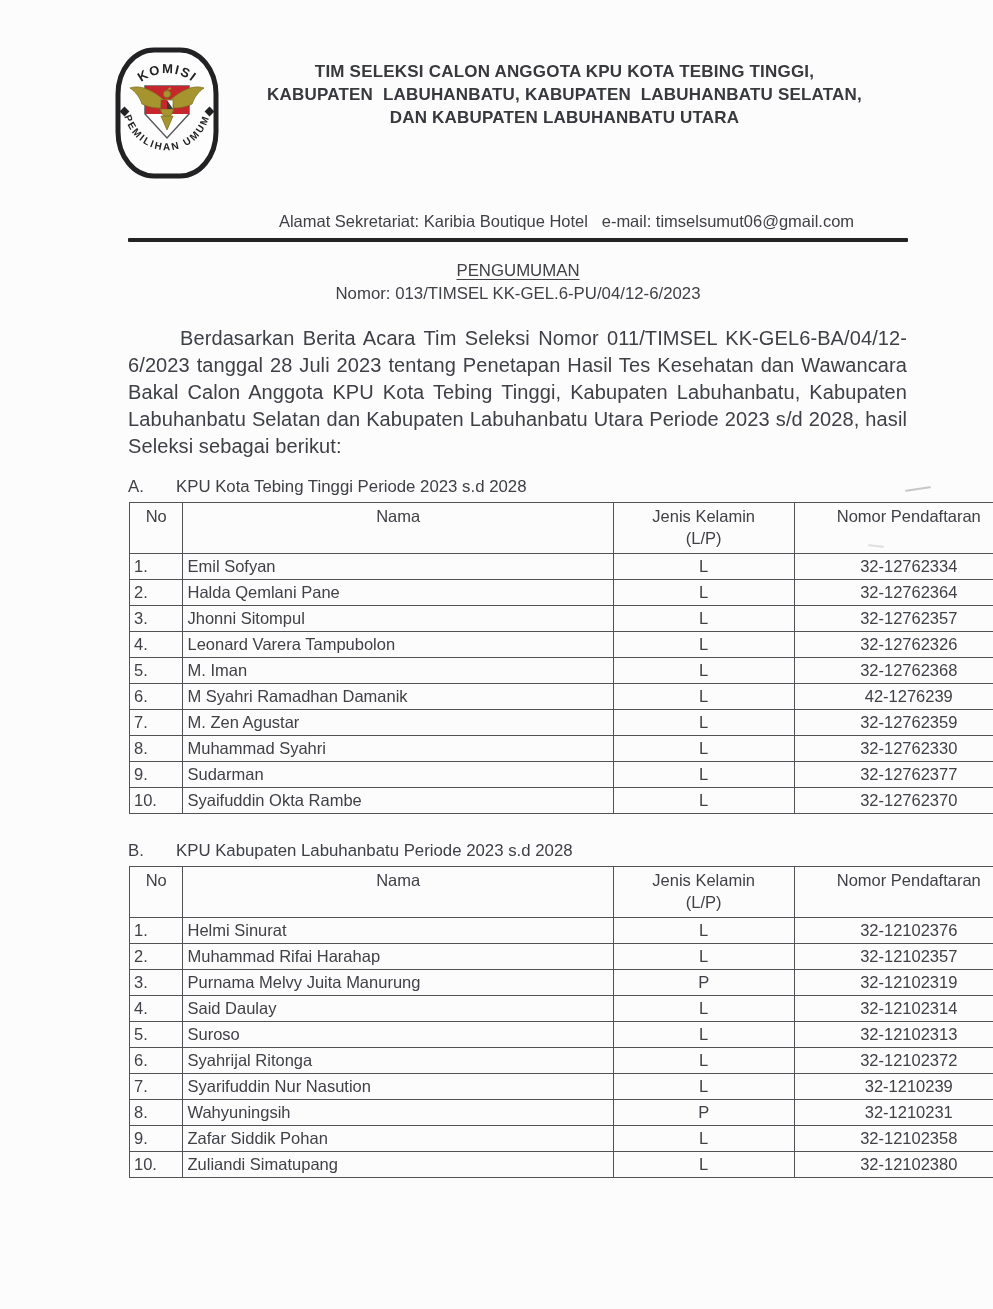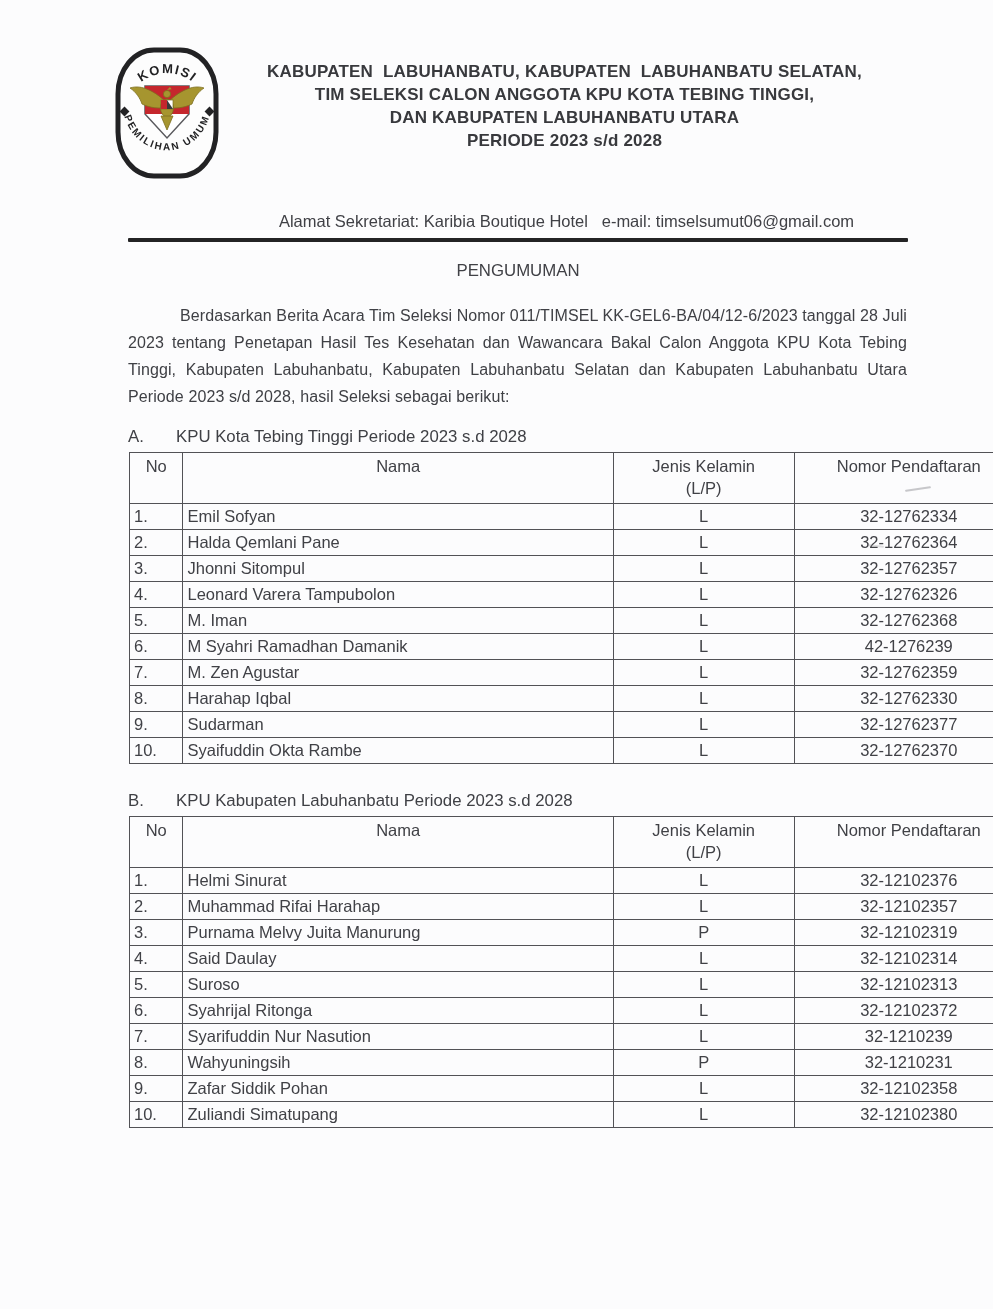--- a/index.html
+++ b/index.html
@@ -14,24 +14,24 @@
   .header-row{display:flex;align-items:flex-start;padding:46px 88px 0 112px;}
   .logo-wrap{width:112px;flex:none;}
   .org-block{flex:1;text-align:center;font-weight:bold;font-size:17px;line-height:23px;
     color:#38393d;padding-top:14px;letter-spacing:.2px;}
   .address-line{margin:28px 88px 0 228px;text-align:center;font-size:16.5px;color:#404146;}
   .divider{margin:7px 85px 0 128px;height:4px;background:#232324;border-radius:1px;}
 
   
   .center-col{margin:0 85px 0 128px;text-align:center;font-size:16.8px;line-height:23px;color:#404146;}
   .pengumuman{margin-top:17px;}
-  .pengumuman .title{text-underline-offset:3px;}
+  .pengumuman .title{text-decoration:underline;text-underline-offset:3px;}
   .tentang{margin-top:26px;}
   .body-par{margin:20px 86px 0 128px;text-align:justify;text-indent:52px;
-    font-size:16px;line-height:27px;color:#3f4045;letter-spacing:.1px;}
+    font-size:20px;line-height:27px;color:#3f4045;letter-spacing:.1px;}
 
   
   .section-heading{display:flex;margin:17px 0 0 128px;font-size:16.8px;color:#3f4045;}
   .section-heading .lbl{width:48px;flex:none;}
   table.results{border-collapse:collapse;margin:5px 0 16px 129px;width:895px;
     font-size:16.5px;color:#404146;table-layout:fixed;}
   table.results th,table.results td{border:1.6px solid #525256;font-weight:normal;}
   table.results th{vertical-align:top;padding:2px 4px 4px;line-height:22px;text-align:center;}
   table.results td{height:25px;padding:0 4px;line-height:23px;}
   .col-no{width:45px;}  .col-nama{width:362px;}  .col-jk{width:152px;}  .col-nomor{width:193px;}
@@ -84,32 +84,32 @@
           <circle cx="55" cy="48" r="3.6" fill="#a6952f" stroke="#7d7020" stroke-width="0.8"></circle>
           <path d="M55,44 l3,-3 1.6,2.2 z" fill="#a6952f"></path>
           <path d="M49,70 L55,84 L61,70 Z" fill="#a6952f" stroke="#7d7020" stroke-width="0.8"></path>
           <rect x="49" y="54" width="12" height="9" fill="#fff" stroke="#7d7020" stroke-width="0.7"></rect>
           <path d="M49,54 h6 v9 h-6 z" fill="#c5272d"></path>
           <path d="M55,54 l6,9 h-6 z" fill="#3a3a3c"></path>
         </g>
       </svg>
     </div>
     <div class="org-block">
+      <div class="prewrap">TIM SELEKSI CALON ANGGOTA KPU KOTA TEBING TINGGI,</div>
       <div class="prewrap">KABUPATEN  LABUHANBATU, KABUPATEN  LABUHANBATU SELATAN,</div>
-      <div class="prewrap">TIM SELEKSI CALON ANGGOTA KPU KOTA TEBING TINGGI,</div>
       <div class="prewrap">DAN KABUPATEN LABUHANBATU UTARA</div>
-      <div class="prewrap">PERIODE 2023 s/d 2028</div>
     </div>
   </div>
 
   <div class="address-line prewrap">Alamat Sekretariat: Karibia Boutique Hotel   e-mail: timselsumut06@gmail.com</div>
   <div class="divider"></div>
 
   <div class="center-col pengumuman">
     <div class="title">PENGUMUMAN</div>
+    <div>Nomor: 013/TIMSEL KK-GEL.6-PU/04/12-6/2023</div>
   </div>
 
 
   <p class="body-par">Berdasarkan Berita Acara Tim Seleksi Nomor 011/TIMSEL KK-GEL6-BA/04/12-6/2023 tanggal 28 Juli 2023 tentang Penetapan Hasil Tes Kesehatan dan Wawancara Bakal Calon Anggota KPU Kota Tebing Tinggi, Kabupaten Labuhanbatu, Kabupaten Labuhanbatu Selatan dan Kabupaten Labuhanbatu Utara Periode 2023 s/d 2028, hasil Seleksi sebagai berikut:</p>
 
   <div class="section-heading">
     <span class="lbl">A.</span>
     <span>KPU Kota Tebing Tinggi Periode 2023 s.d 2028</span>
   </div>
   <table class="results">
@@ -176,21 +176,21 @@
 
         <tr>
           <td class="c-no">7.</td>
           <td class="c-nama">M. Zen Agustar</td>
           <td class="c-jk">L</td>
           <td class="c-nomor">32-12762359</td>
         </tr>
 
         <tr>
           <td class="c-no">8.</td>
-          <td class="c-nama">Harahap Iqbal</td>
+          <td class="c-nama">Muhammad Syahri</td>
           <td class="c-jk">L</td>
           <td class="c-nomor">32-12762330</td>
         </tr>
 
         <tr>
           <td class="c-no">9.</td>
           <td class="c-nama">Sudarman</td>
           <td class="c-jk">L</td>
           <td class="c-nomor">32-12762377</td>
         </tr>

